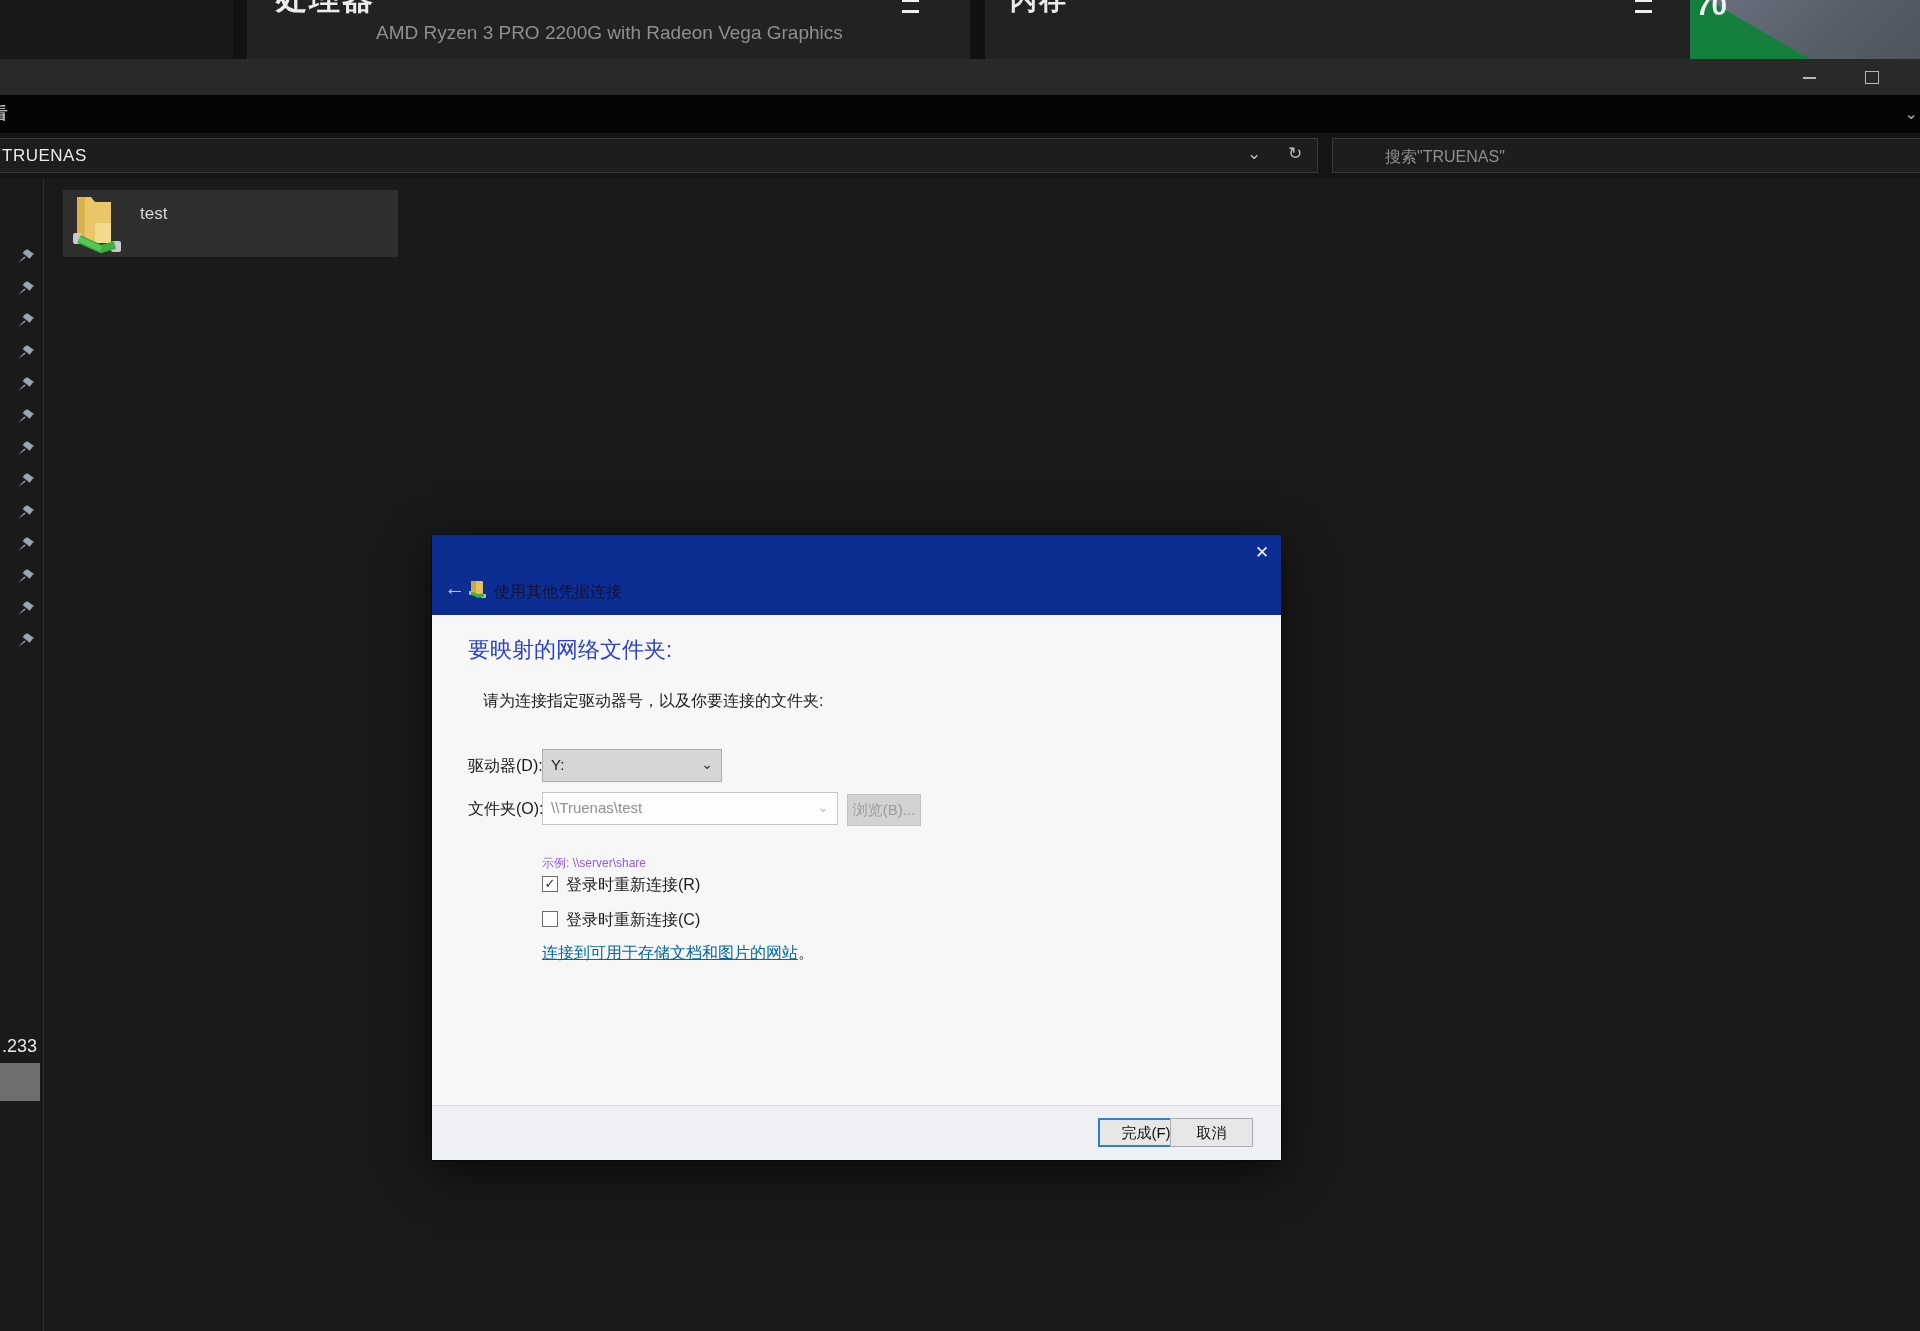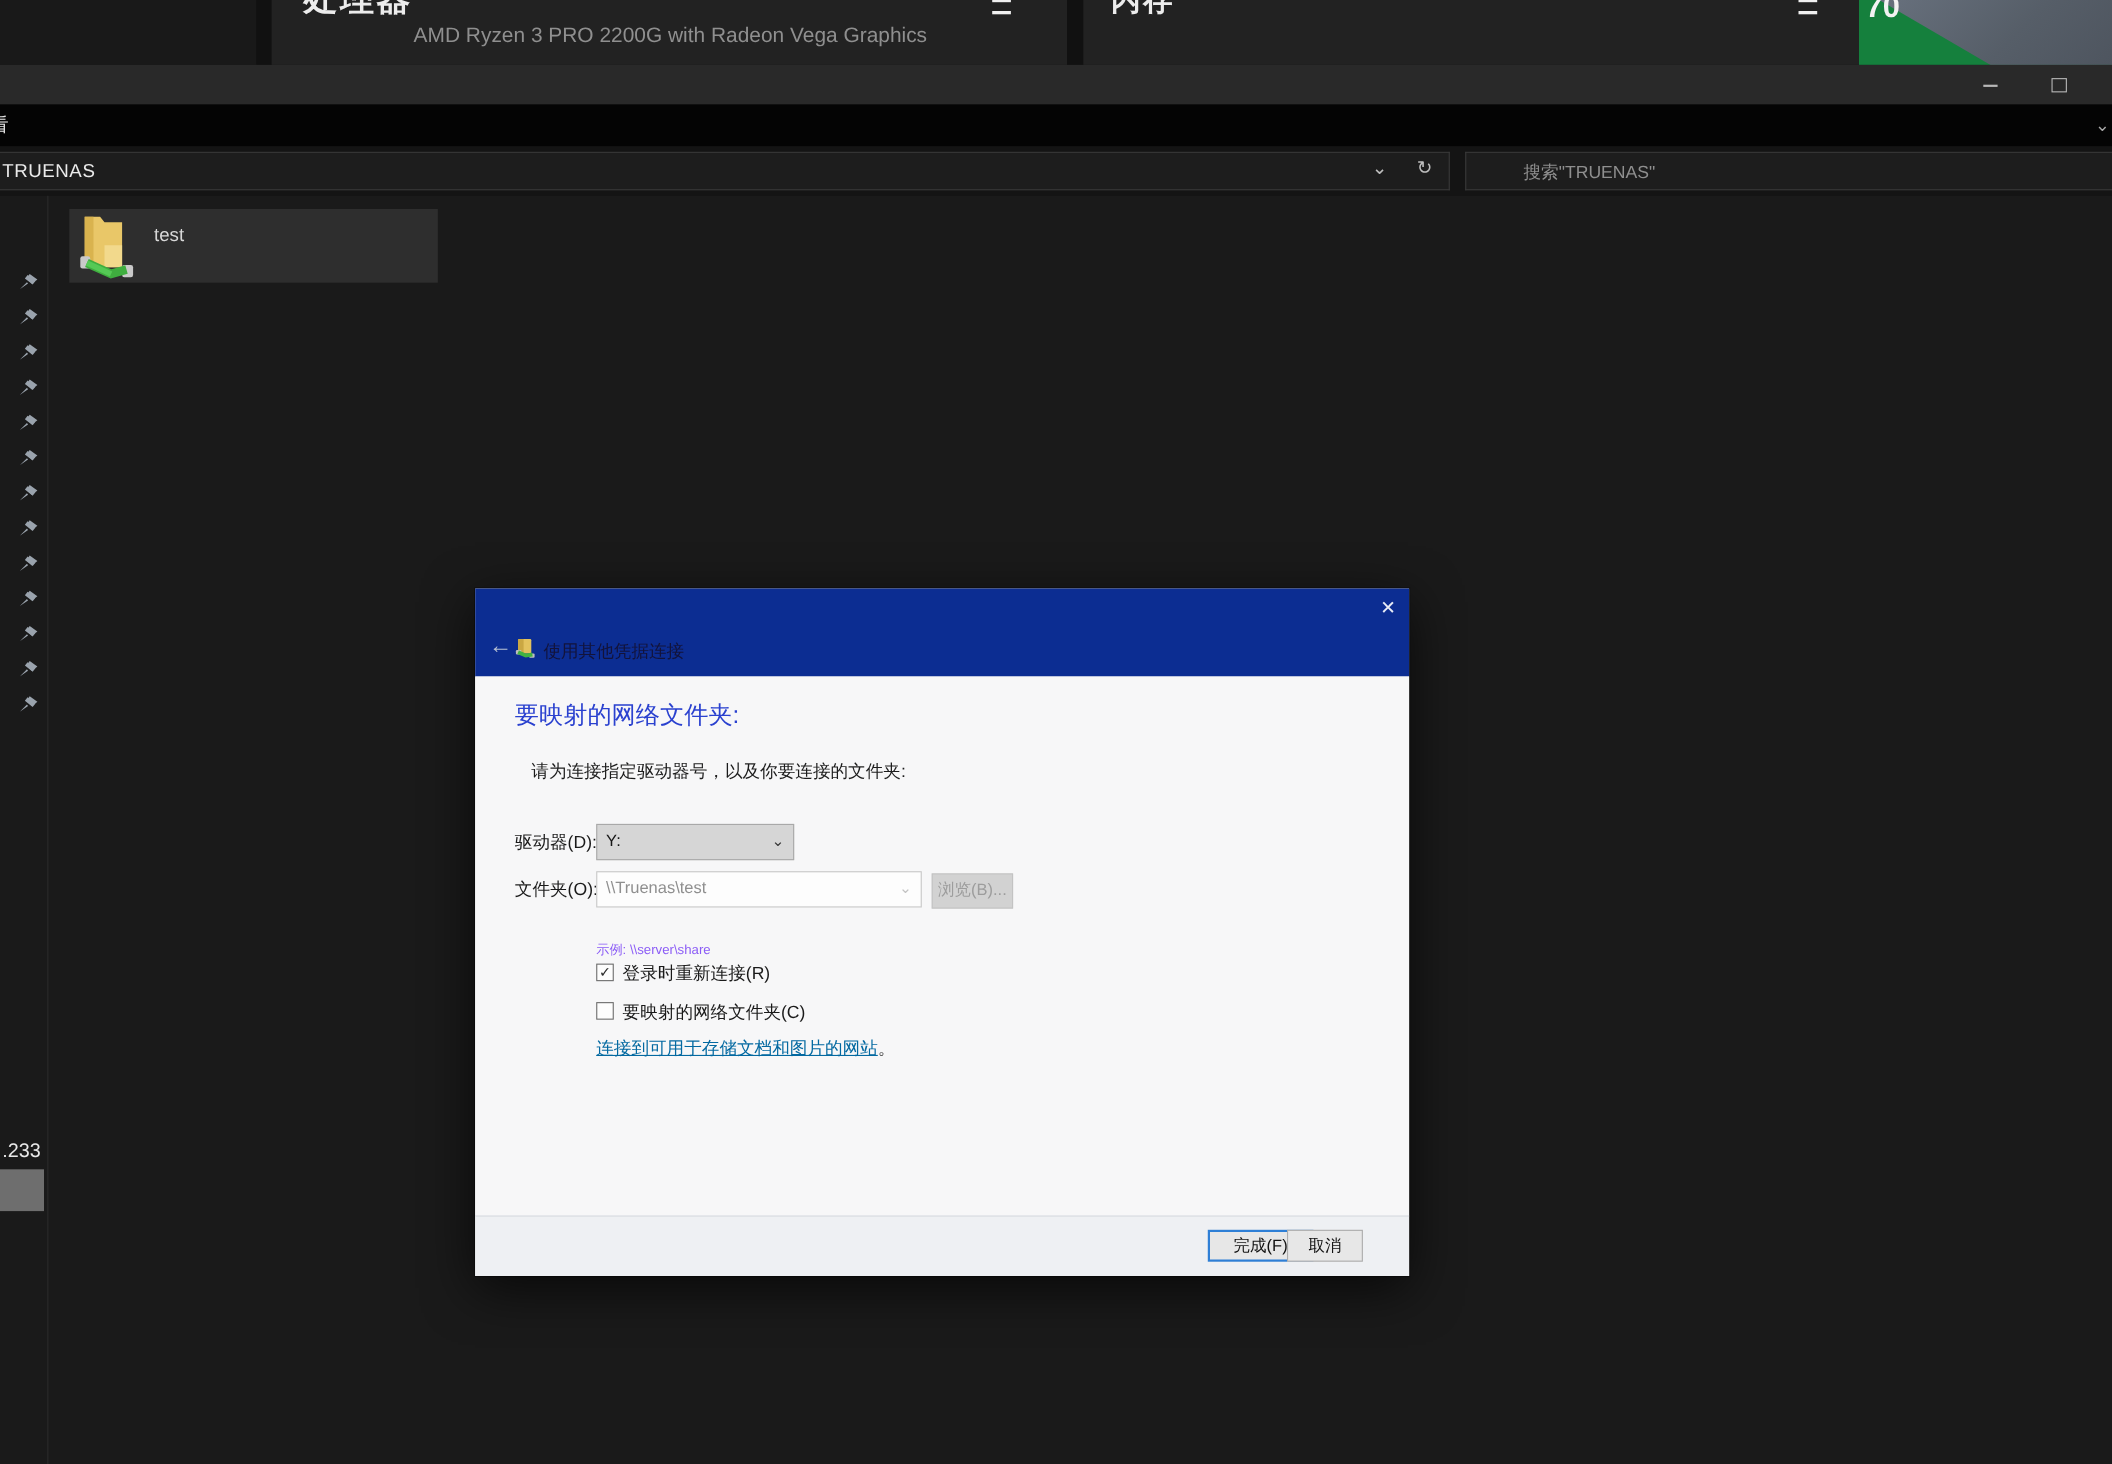--- a/index.html
+++ b/index.html
@@ -88,21 +88,21 @@
   .cblabel{position:absolute;left:24px;top:0;font-size:16px;color:#1a1a1a;white-space:nowrap;}
   .dlg-link{position:absolute;left:110px;top:328px;font-size:16px;}
   .dlg-link .lnk{color:#0369a1;text-decoration:underline;}
   .dlg-link .sfx{color:#2a2a2a;}
 
   .dlg-footer{position:absolute;left:0;top:570px;width:100%;height:55px;background:#eef0f3;
               border-top:1px solid #d8dbdf;box-sizing:border-box;}
   .btn{position:absolute;top:12px;height:29px;box-sizing:border-box;background:#e7e7e7;
        text-align:center;font-size:15px;color:#111;line-height:26px;}
   .btn-finish{left:630px;width:96px;border:2px solid #2e7fd6;margin-left:36px;}
-  .btn-cancel{left:738px;width:69px;border:1px solid #acacac;line-height:27px;}
+  .btn-cancel{left:738px;width:83px;border:1px solid #acacac;line-height:27px;}
 </style>
 </head>
 <body>
 
 <div id="stage">
 
   <div class="abs topstrip">
     <div class="abs ts-left"></div>
     <div class="abs ts-div" style="left:233px;width:14px;"></div>
     <div class="abs ts-pane" style="left:247px;width:723px;">
@@ -291,21 +291,21 @@
       <div class="btn-browse">浏览(B)...</div>
 
       <div class="example">示例: \\server\share</div>
 
       <div class="cbrow checked" id="cb-reconnect" style="top:260px;">
         <div class="cbbox"><span class="mark">✓</span></div>
         <div class="cblabel">登录时重新连接(R)</div>
       </div>
       <div class="cbrow" id="cb-credentials" style="top:295px;">
         <div class="cbbox"><span class="mark">✓</span></div>
-        <div class="cblabel">要映射的网络文件夹(C)</div>
+        <div class="cblabel">登录时重新连接(C)</div>
       </div>
 
       <div class="dlg-link">
         <span class="lnk">连接到可用于存储文档和图片的网站</span><span class="sfx">。</span>
       </div>
     </div>
 
     <div class="dlg-footer">
       <div class="btn btn-finish">完成(F)</div>
       <div class="btn btn-cancel">取消</div>

